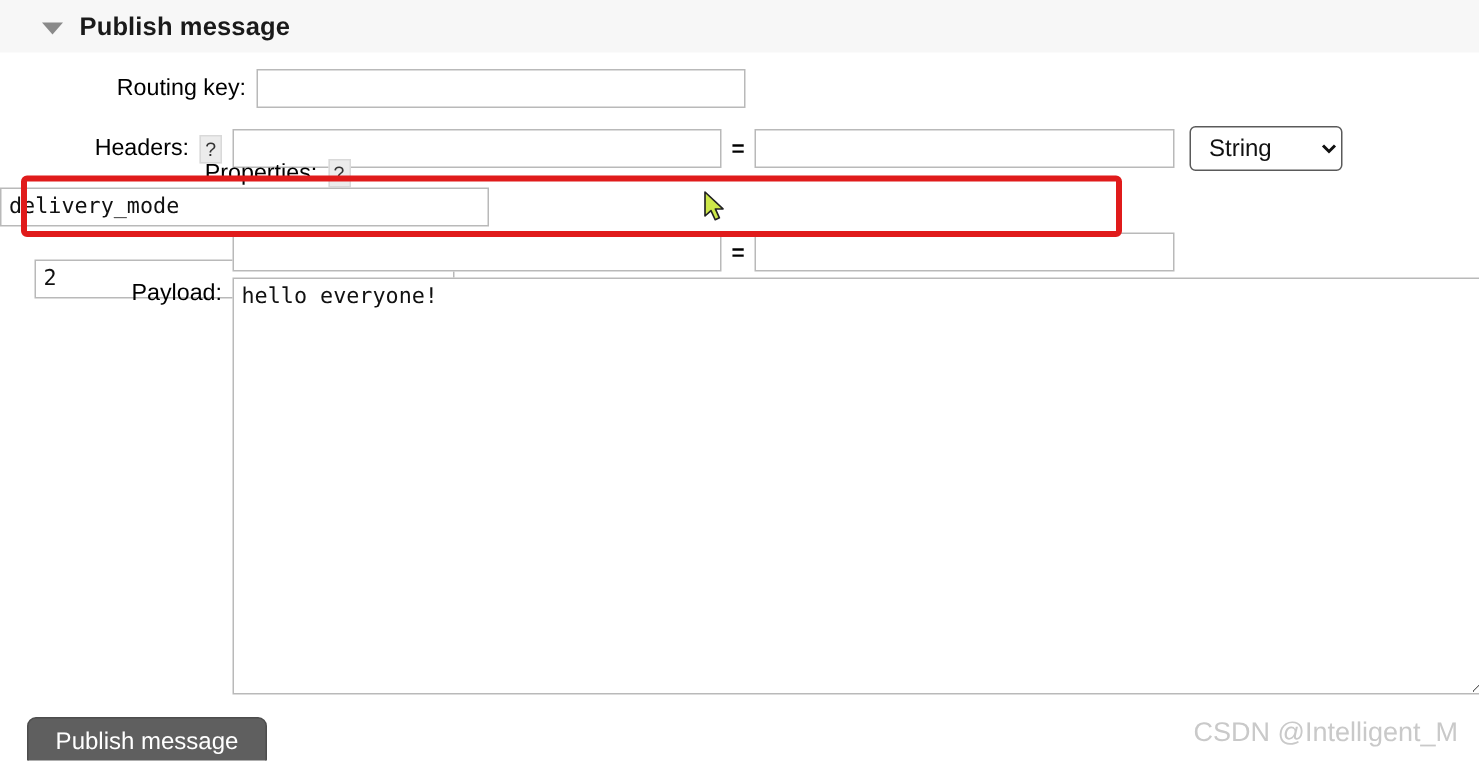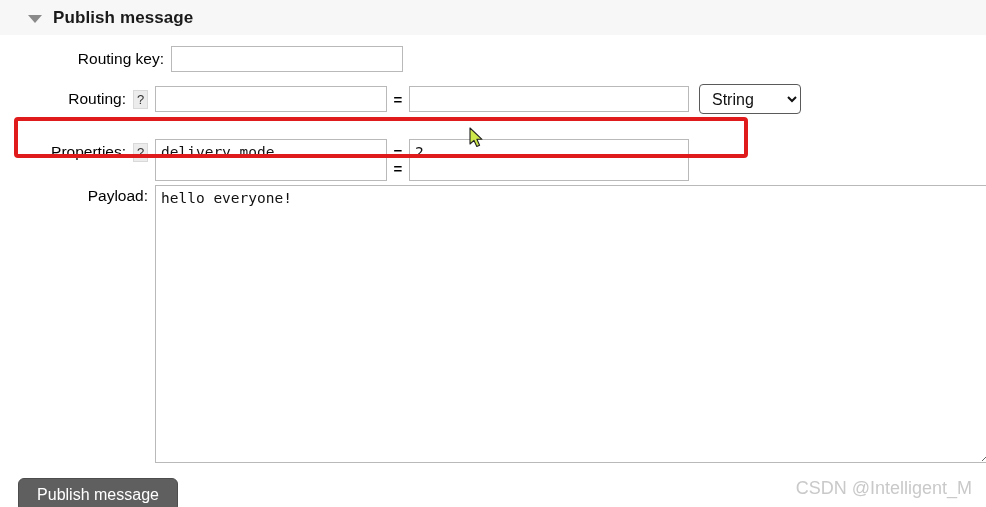--- a/index.html
+++ b/index.html
@@ -91,21 +91,21 @@
     border: 1px solid #b9b9b9;
     background: #ffffff;
     font-family: "DejaVu Sans Mono", monospace;
     font-size: 14.5px;
     color: #111;
     box-sizing: border-box;
     padding: 2px 4px 2px 5px;
     outline: none;
     height: 26px;
   }
-  .txt.key  { width: 232px; }
+  .txt.key  { width: 326px; }
   .txt.val  { width: 280px; }
   .eq {
     width: 22px;
     text-align: center;
     font-size: 15px;
     color: #000;
     font-weight: bold;
     flex: 0 0 22px;
   }
   select.type-select {
@@ -206,32 +206,32 @@
 
 <div class="row" style="left:16px; top:46px;">
   <div class="label-wrap">
     <span class="label">Routing key:</span>
   </div>
   <input class="txt key" type="text" value="" style="">
 </div>
 
 <div class="row" style="left:0; top:84px;">
   <div class="label-wrap">
-    <span class="label">Routing:</span>
+    <span class="label">Headers:</span>
     <span class="help-btn">?</span>
   </div>
   <input class="txt key" type="text" value="" style="">
   <span class="eq">=</span>
   <input class="txt val" type="text" value="" style="">
   <select class="type-select">
     <option>String</option>
   </select>
 </div>
 
-<div class="row" style="left:0; top:139px;">
+<div class="row" style="left:0; top:106px;flex-direction:column;">
   <div class="label-wrap">
     <span class="label">Properties:</span>
     <span class="help-btn">?</span>
   </div>
   <input class="txt key" type="text" value="delivery_mode" style="">
   <span class="eq">=</span>
   <input class="txt val" type="text" value="2" style="">
 </div>
 
 <div class="row" style="left:0; top:155px;">

